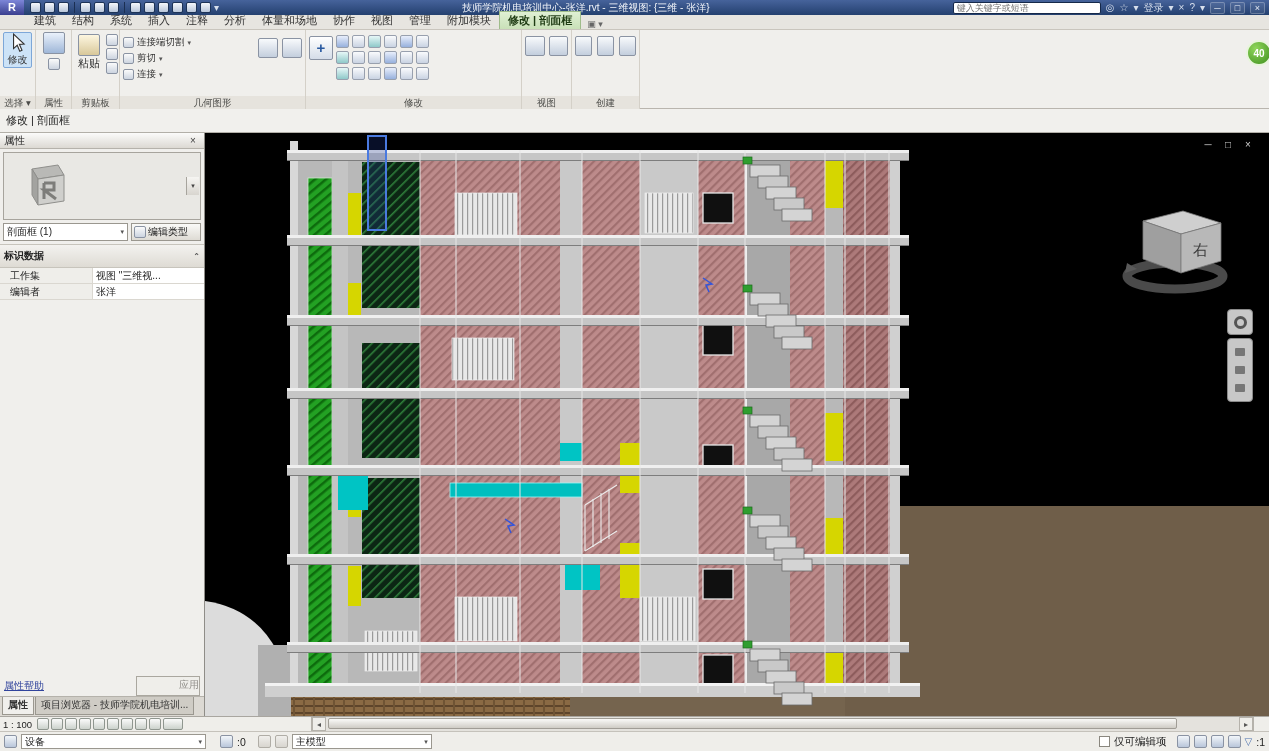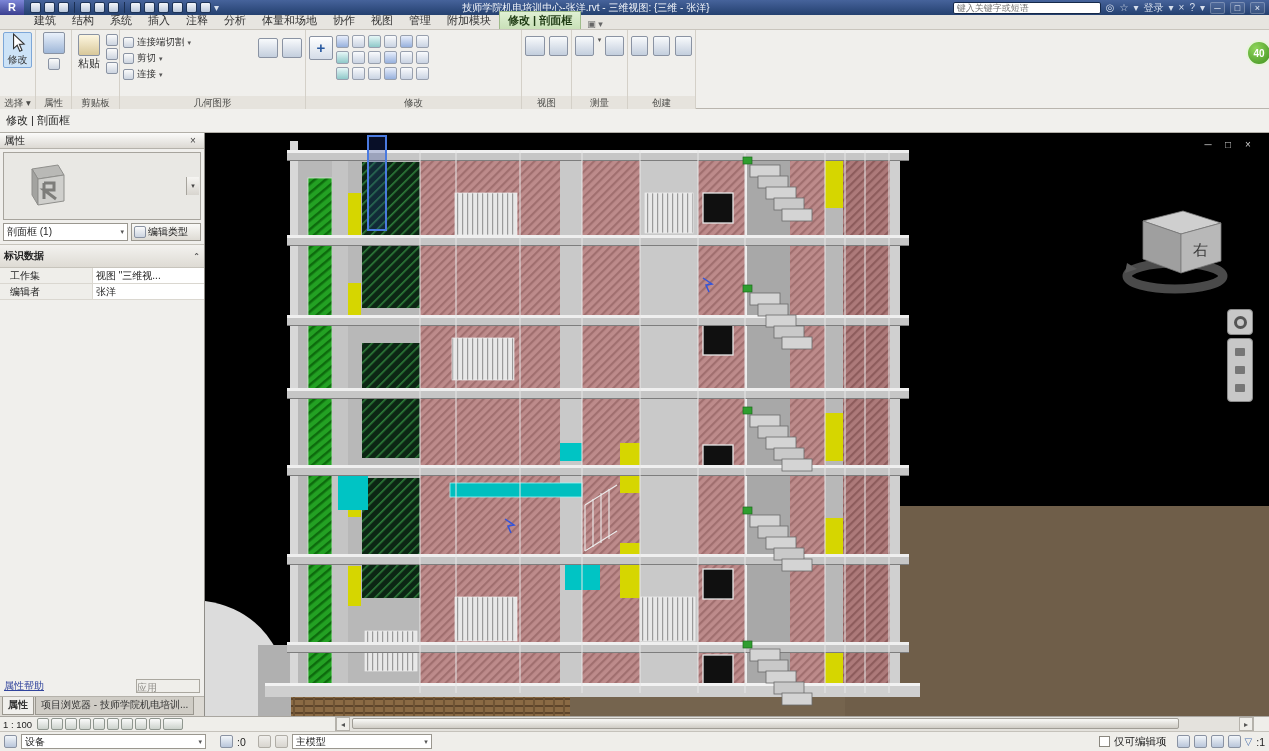--- a/index.html
+++ b/index.html
@@ -65,39 +65,39 @@
   .sel .dd{margin-left:auto}
   .btn-et{width:70px;border:1px solid #9a978f;background:linear-gradient(#fafaf8,#dedbd4);display:flex;align-items:center;gap:2px;font-size:10px;padding:0 2px}
   .grp{height:16px;background:linear-gradient(#f3f2ef,#dedbd4);border-top:1px solid #c7c4bc;border-bottom:1px solid #c7c4bc;display:flex;align-items:center;padding:11px 4px;font-weight:bold;font-size:10px}
   .grp .car{margin-left:auto;font-size:8px;color:#555}
   .prow{display:grid;grid-template-columns:93px 1fr;height:16px;border-bottom:1px solid #dad7d0;font-size:10px}
   .prow .l{background:#efeeea;border-right:1px solid #dad7d0;padding:1px 10px;white-space:nowrap;overflow:hidden}
   .prow .v{background:#fff;padding:1px 3px;white-space:nowrap;overflow:hidden}
   .pal-fill{flex:1}
   .pal-bot{height:20px;display:flex;align-items:center;padding:0 4px;gap:4px}
   .help-link{color:#31449c;text-decoration:underline;font-size:10px}
-  .btn-apply{margin-left:auto;width:64px;height:14px;border:1px solid #aaa79f;background:#efeeea;color:#8f8d88;font-size:10px;text-align:left;line-height:15px}
+  .btn-apply{margin-left:auto;width:64px;height:20px;border:1px solid #aaa79f;background:#efeeea;color:#8f8d88;font-size:10px;text-align:right;line-height:15px}
   .pal-tabs{height:20px;display:flex;align-items:flex-start;gap:1px;padding-left:2px;background:#dcd9d3;border-top:1px solid #b5b2ab}
   .ptab{height:18px;border:1px solid #9a978f;border-top:none;background:#cfccc5;font-size:10px;padding:1px 5px;white-space:nowrap;overflow:hidden;color:#333}
   .ptab.active{background:#f0efec;font-weight:bold}
   .ptab.wide{max-width:162px}
 
   
   .vp{position:relative;width:1064px;height:583px;background:#000;overflow:hidden}
   .vp-winbtns{position:absolute;right:14px;top:6px;display:flex;gap:6px;color:#cfcfcf;font-size:10px}
   .vp-winbtns span{width:14px;text-align:center}
   .navbar{position:absolute;right:16px;top:176px;width:26px;display:flex;flex-direction:column;gap:3px;align-items:center}
   .nav-wheel{width:26px;height:26px;border-radius:4px;background:rgba(235,235,235,.85);border:1px solid #8a8a8a;display:flex;align-items:center;justify-content:center}
   .nav-wheel i{display:block;width:13px;height:13px;border:3px solid #555;border-radius:50%}
   .nav-strip{width:26px;height:64px;border-radius:4px;background:rgba(235,235,235,.85);border:1px solid #8a8a8a;display:flex;flex-direction:column;align-items:center;justify-content:space-around;padding:4px 0}
   .nav-strip i{display:block;width:10px;height:8px;background:#777;border-radius:1px}
 
   
   .vcbrow{position:absolute;left:0;top:716px;width:1269px;height:15px;display:flex;background:#efeeea;border-top:1px solid #a9a6a0}
-  .vcb{width:336px;display:flex;align-items:center;gap:2px;padding:0 3px;border-right:1px solid #b5b2ab}
+  .vcb{width:312px;display:flex;align-items:center;gap:2px;padding:0 3px;border-right:1px solid #b5b2ab}
   .vscale{font-size:9.5px;color:#222;margin-right:3px;white-space:nowrap}
   .vicon{width:12px;height:12px;border:1px solid #8f968f;background:linear-gradient(#fbfbfb,#ccd2cc);border-radius:2px}
   .vicon.wide{width:20px}
   .hscroll{flex:1;display:flex;align-items:center;background:#e4e2dd}
   .harrow{width:14px;height:14px;font-size:8px;text-align:center;line-height:14px;color:#555;background:#efeeea;border:1px solid #b5b2ab}
   .htrack{flex:1;height:14px;position:relative;background:#e4e2dd}
   .hthumb{position:absolute;left:2px;top:1px;height:11px;width:93%;background:linear-gradient(#fafaf8,#cfccc5);border:1px solid #a09d96;border-radius:2px}
   .hcorner{width:16px;background:#efeeea;border-left:1px solid #b5b2ab}
 
   
@@ -263,28 +263,20 @@
     </div>
 
     <div class="panel" style="width:50px">
       <div class="pc" style="justify-content:center;gap:4px;padding-top:6px">
         <span class="med"></span>
         <span class="med"></span>
       </div>
       <div class="plabel">视图</div>
     </div>
 
-    <div class="panel" style="width:56px">
-      <div class="pc" style="justify-content:center;gap:4px;padding-top:6px">
-        <span class="med"></span>
-        <span class="dd">▾</span>
-        <span class="med"></span>
-      </div>
-      <div class="plabel">测量</div>
-    </div>
 
     <div class="panel" style="width:68px">
       <div class="pc" style="justify-content:center;gap:5px;padding-top:6px">
         <span class="med"></span>
         <span class="med"></span>
         <span class="med"></span>
       </div>
       <div class="plabel">创建</div>
     </div>
   </div>

